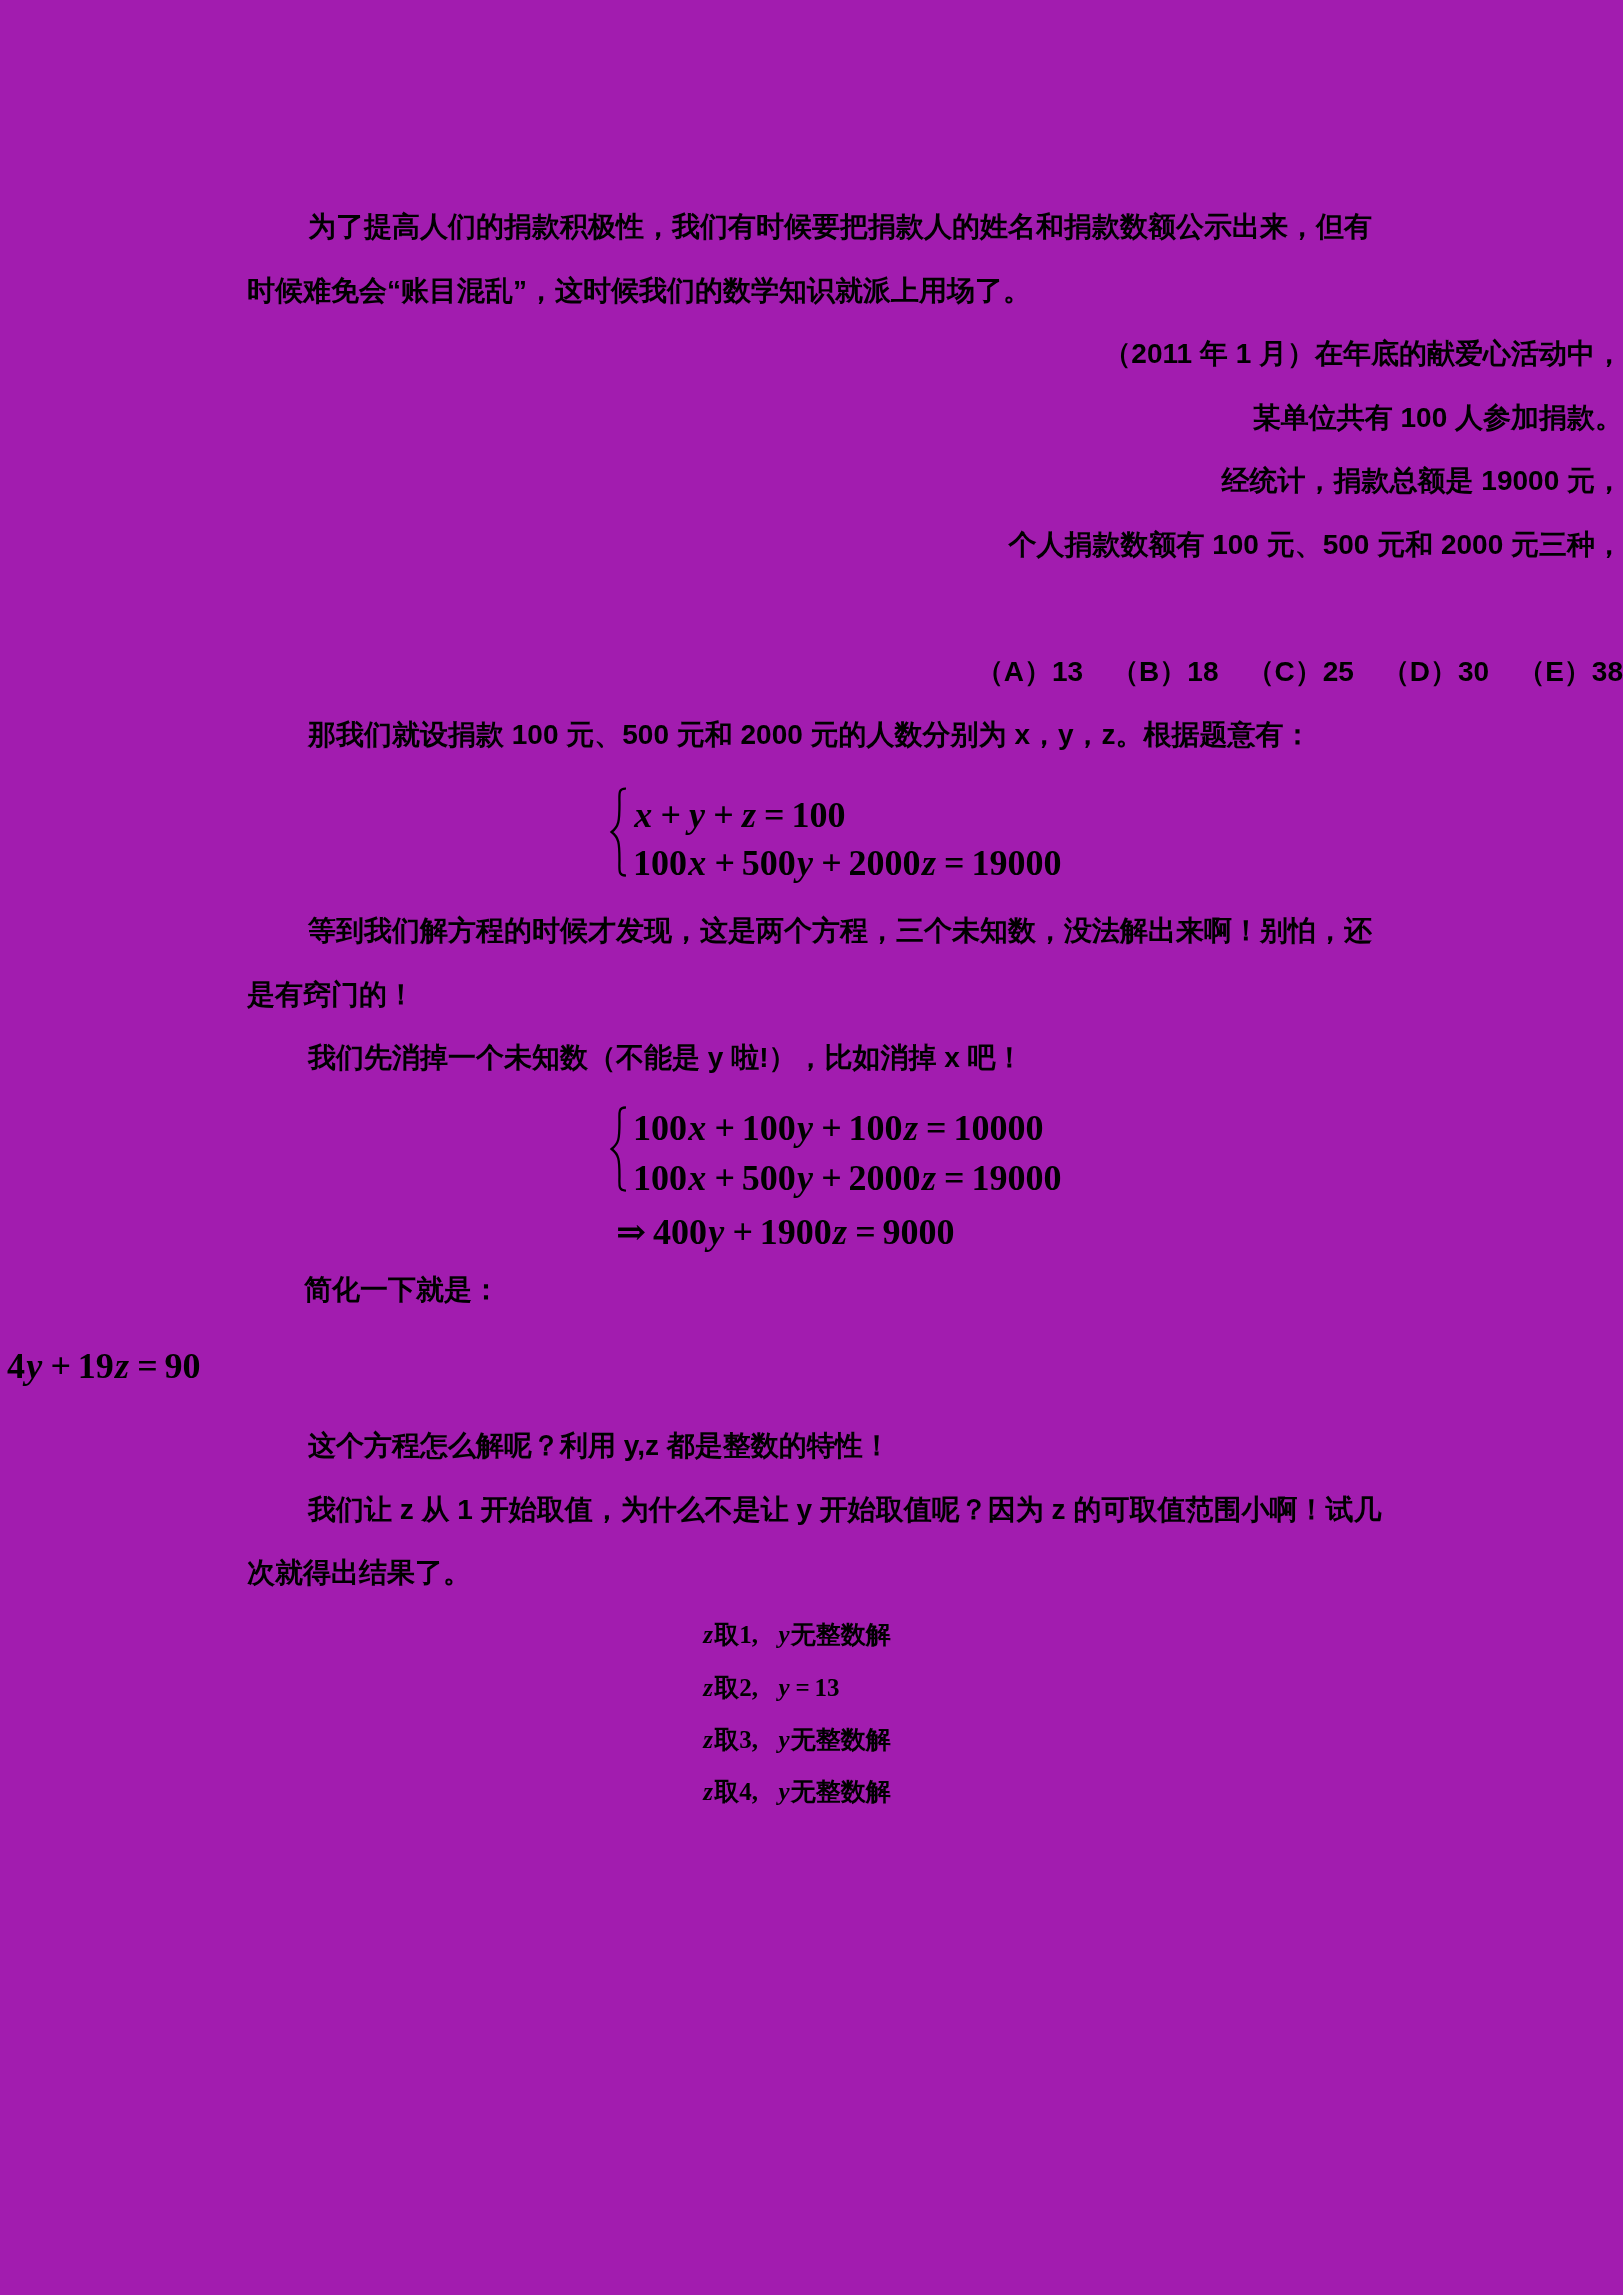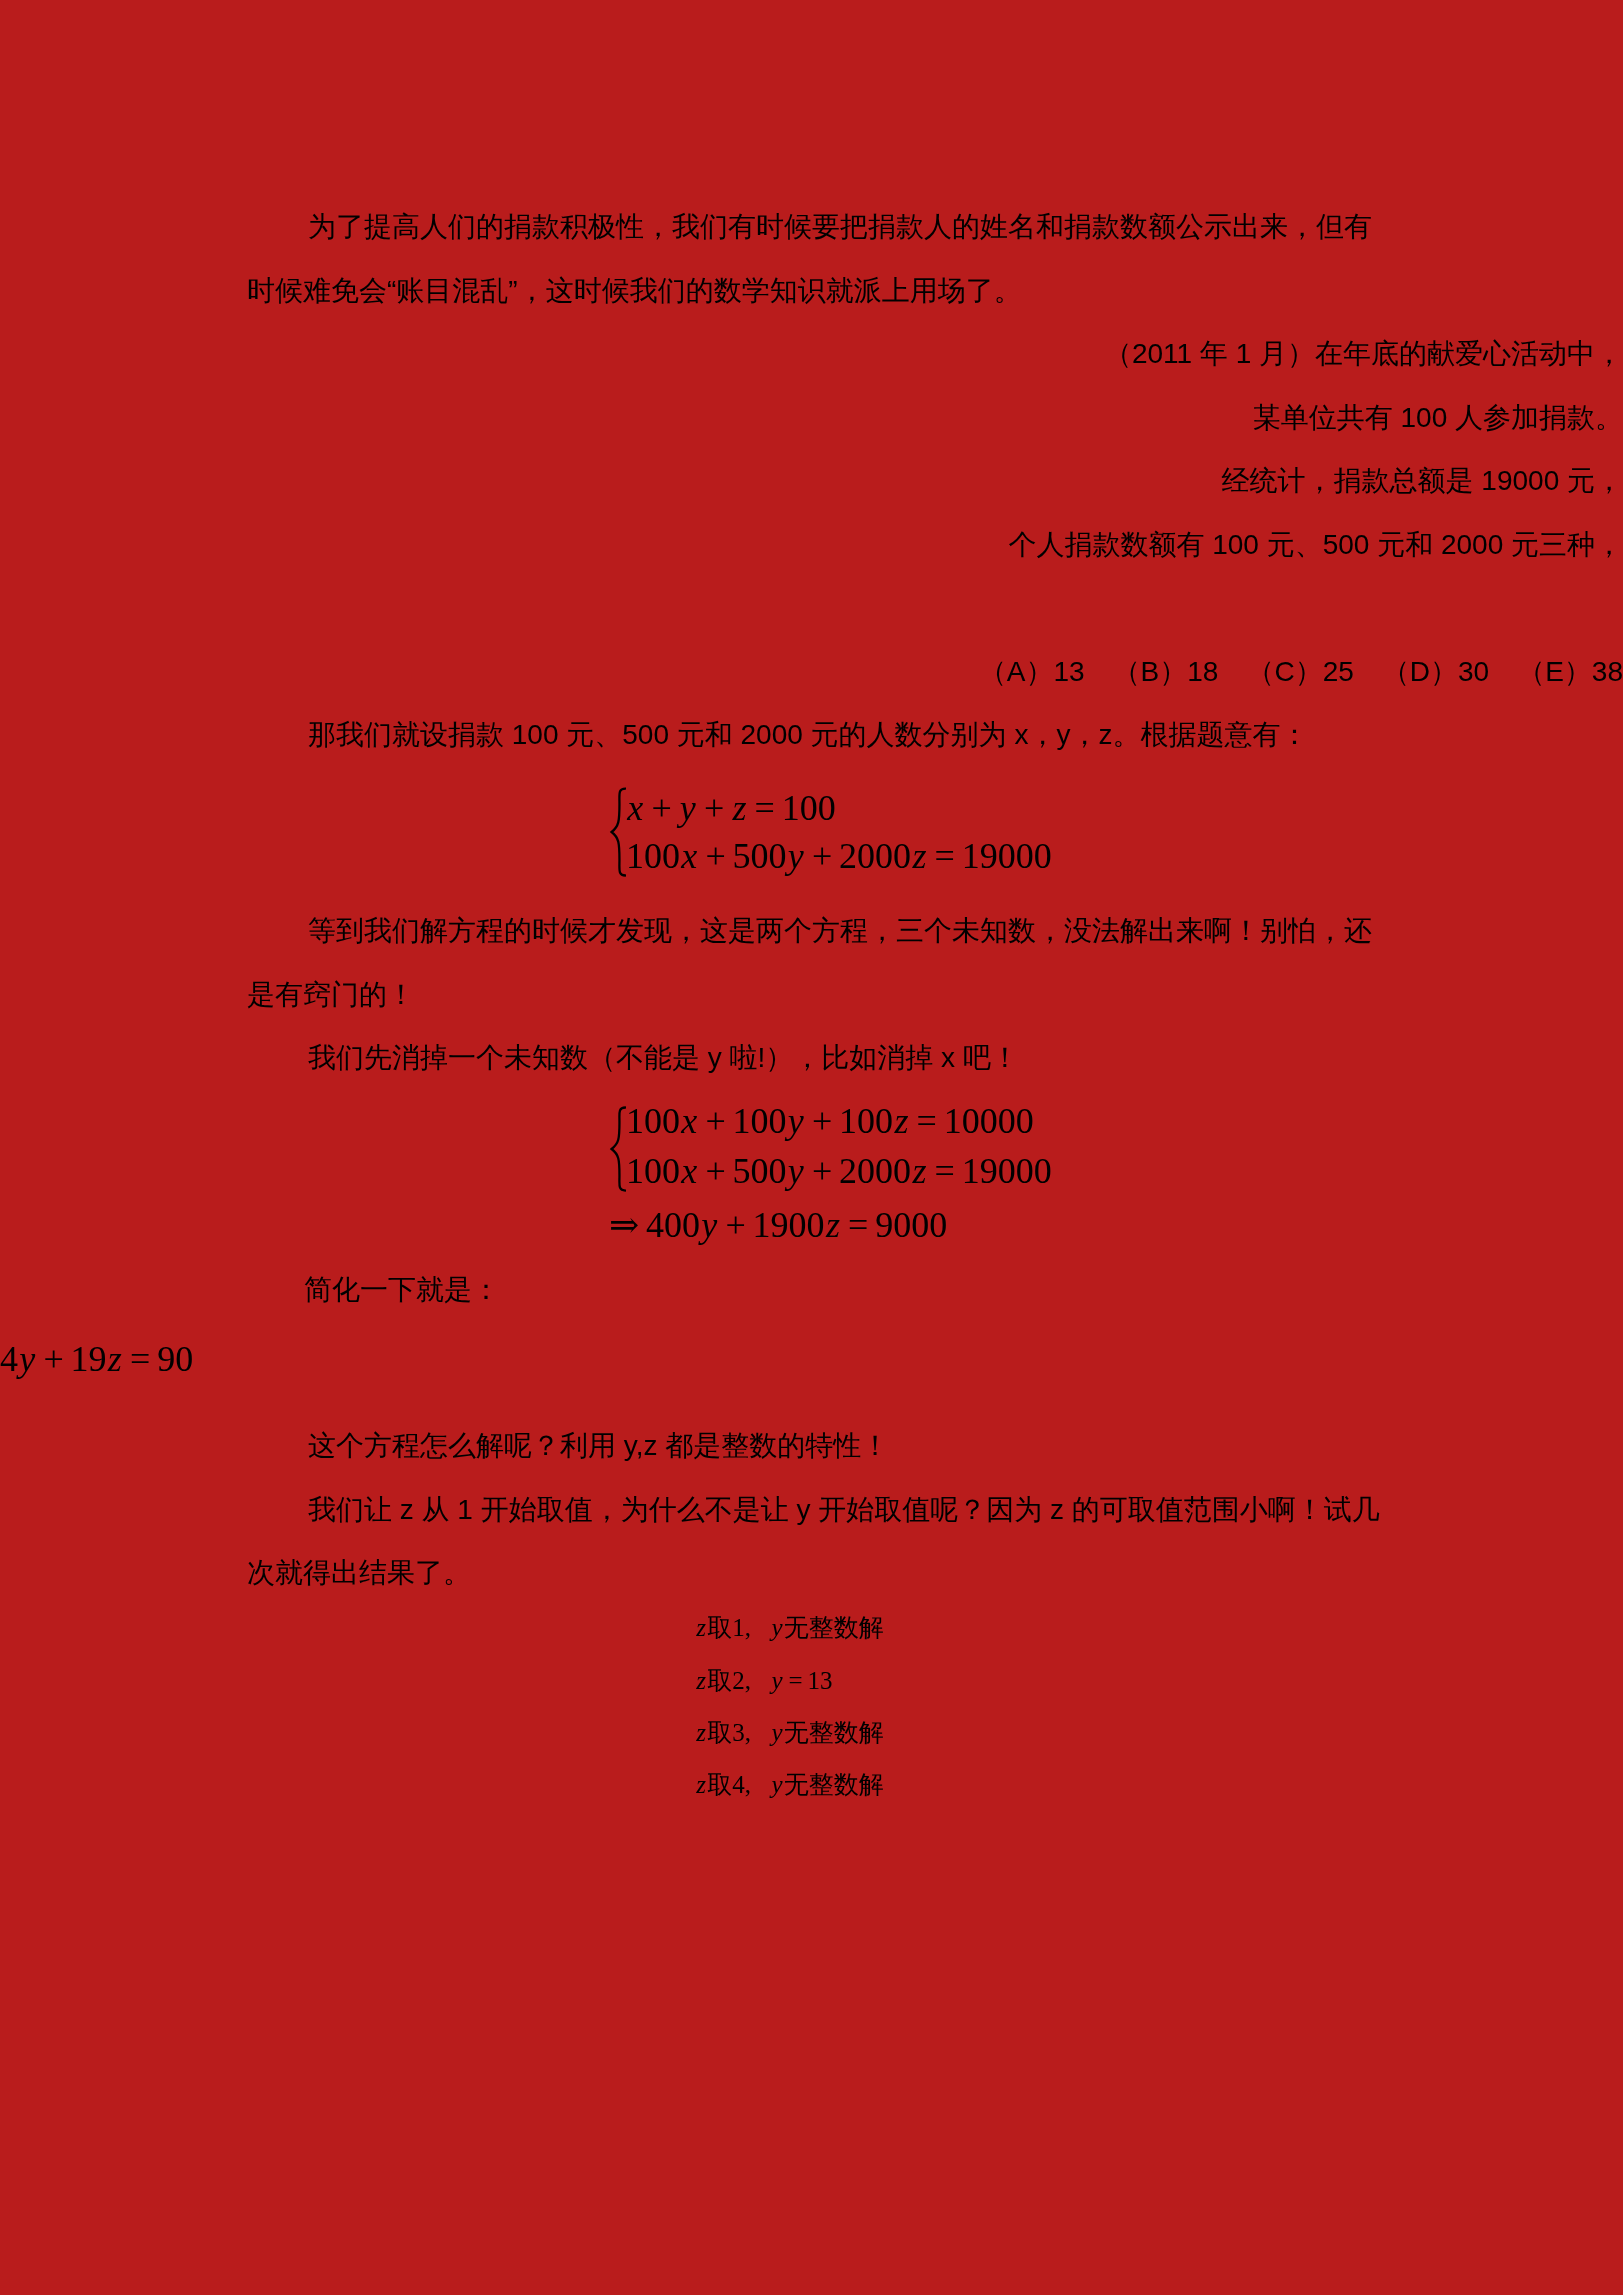--- a/index.html
+++ b/index.html
@@ -1,35 +1,36 @@
 <!DOCTYPE html>
 <html style="font-size:10.5px"><head>
 <meta charset="utf-8">
 <style>
   html,body{margin:0;padding:0;background:#888;}
   .page{
     position:relative;
     width:1623px;height:2295px;
-    background:#b91c1c;color:#000000;
+    background:#a21caf;color:#000000;
     overflow:hidden;
     margin:0 auto;
+    font-weight:bold;
   }
   
   .tline{
     position:absolute;margin:0;
     font-family:"Liberation Sans", serif;
     font-size:28px;line-height:31px;
     white-space:pre;
   }
   .indent{left:308px;}
   .cont{left:247px;}
   .center{left:0;width:1623px;text-align:right;}
   
   .eq{
-    position:absolute;margin:0;
+    position:absolute;margin:7px;
     font-family:"Liberation Serif","DejaVu Serif",serif;
     font-size:36px;line-height:39px;
     white-space:pre;
     word-spacing:-0.06em;
   }
   .eq i{font-style:italic;padding:0 1.3px;}
   .trial{font-size:25px;line-height:36px;left:695px;}
   .inline-eq{
     font-family:"Liberation Serif","DejaVu Serif",serif;
     font-size:36px;line-height:28px;

